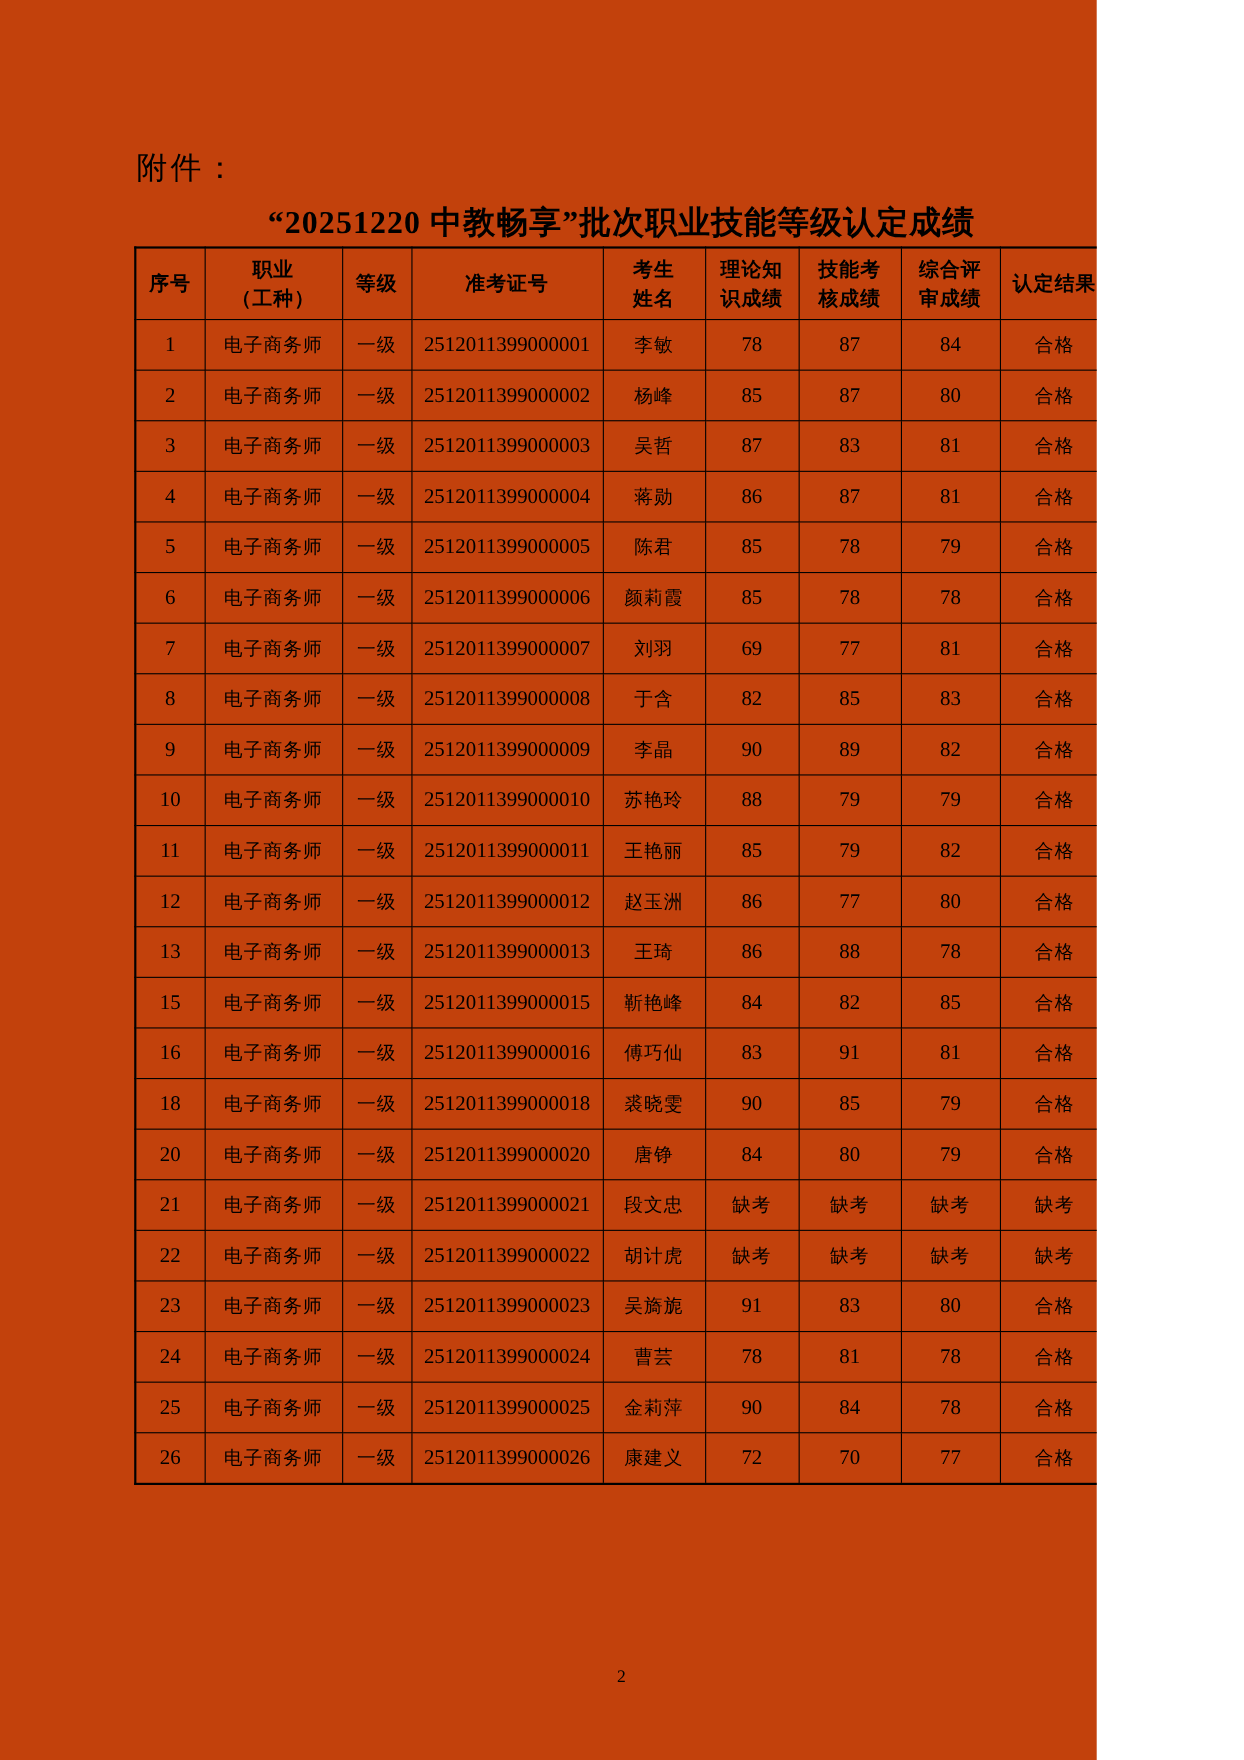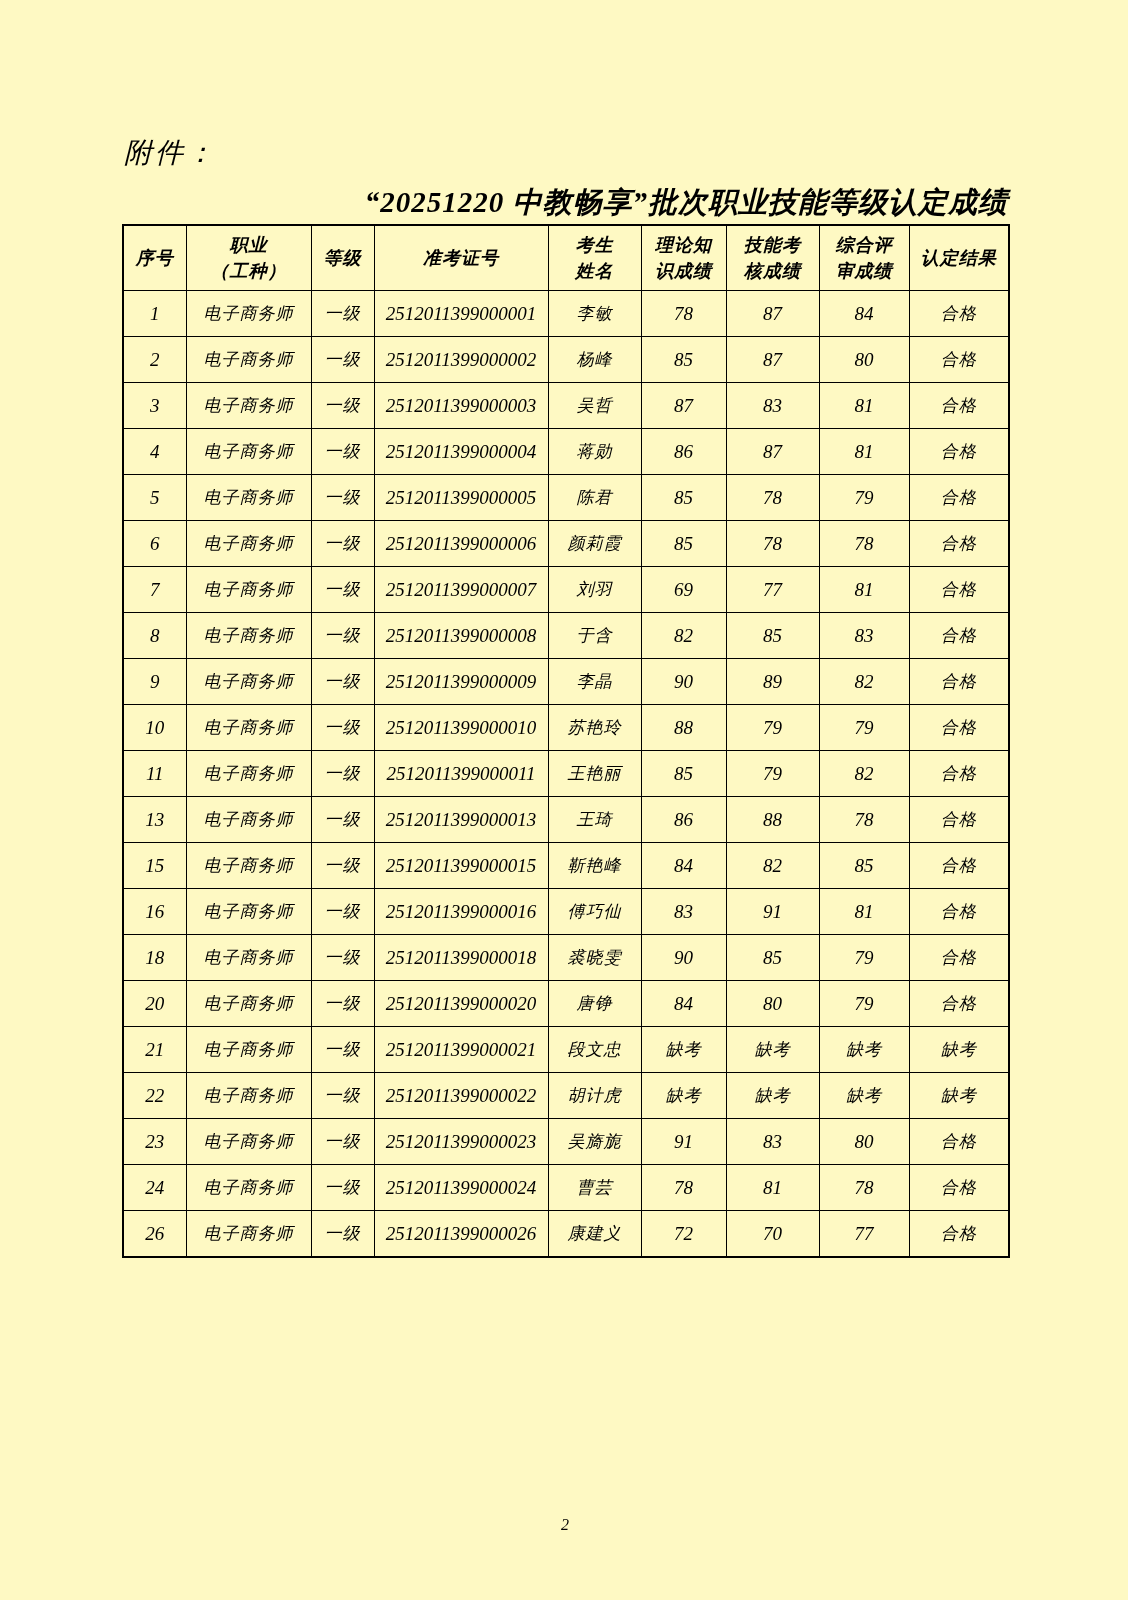--- a/index.html
+++ b/index.html
@@ -2,42 +2,41 @@
 <html><head>
 <meta charset="utf-8">
 <style>
   html, body {
     margin: 0;
     padding: 0;
     background: #ffffff;
   }
   .page {
     position: relative;
-    width: 1128px;
+    width: 997px;
     height: 1600px;
-    background: #fef9c3;
+    background: #c2410c;
     color: #000000;
     font-family: "Liberation Serif", "DejaVu Serif", serif;
     overflow: hidden;
-    font-style: italic;
   }
   .attachment-label {
     position: absolute;
     left: 124px;
     top: 134px;
     font-size: 28px;
     letter-spacing: 3px;
     color: #000;
   }
   .doc-title {
     position: absolute;
     left: 122px;
     top: 183px;
     width: 886px;
-    text-align: right;
+    text-align: center;
     font-size: 29px;
     font-weight: bold;
     letter-spacing: 1px;
     color: #000;
     white-space: nowrap;
   }
   .results-table {
     position: absolute;
     left: 122px;
     top: 224px;
@@ -240,20 +239,31 @@
           <td>电子商务师</td>
           <td>一级</td>
           <td class="num-cell">2512011399000011</td>
           <td>王艳丽</td>
           <td class="num-cell">85</td>
           <td class="num-cell">79</td>
           <td class="num-cell">82</td>
           <td>合格</td>
         </tr>
         <tr>
+          <td class="num-cell">12</td>
+          <td>电子商务师</td>
+          <td>一级</td>
+          <td class="num-cell">2512011399000012</td>
+          <td>赵玉洲</td>
+          <td class="num-cell">86</td>
+          <td class="num-cell">77</td>
+          <td class="num-cell">80</td>
+          <td>合格</td>
+        </tr>
+        <tr>
           <td class="num-cell">13</td>
           <td>电子商务师</td>
           <td>一级</td>
           <td class="num-cell">2512011399000013</td>
           <td>王琦</td>
           <td class="num-cell">86</td>
           <td class="num-cell">88</td>
           <td class="num-cell">78</td>
           <td>合格</td>
         </tr>
@@ -339,20 +349,31 @@
           <td>电子商务师</td>
           <td>一级</td>
           <td class="num-cell">2512011399000024</td>
           <td>曹芸</td>
           <td class="num-cell">78</td>
           <td class="num-cell">81</td>
           <td class="num-cell">78</td>
           <td>合格</td>
         </tr>
         <tr>
+          <td class="num-cell">25</td>
+          <td>电子商务师</td>
+          <td>一级</td>
+          <td class="num-cell">2512011399000025</td>
+          <td>金莉萍</td>
+          <td class="num-cell">90</td>
+          <td class="num-cell">84</td>
+          <td class="num-cell">78</td>
+          <td>合格</td>
+        </tr>
+        <tr>
           <td class="num-cell">26</td>
           <td>电子商务师</td>
           <td>一级</td>
           <td class="num-cell">2512011399000026</td>
           <td>康建义</td>
           <td class="num-cell">72</td>
           <td class="num-cell">70</td>
           <td class="num-cell">77</td>
           <td>合格</td>
         </tr>

